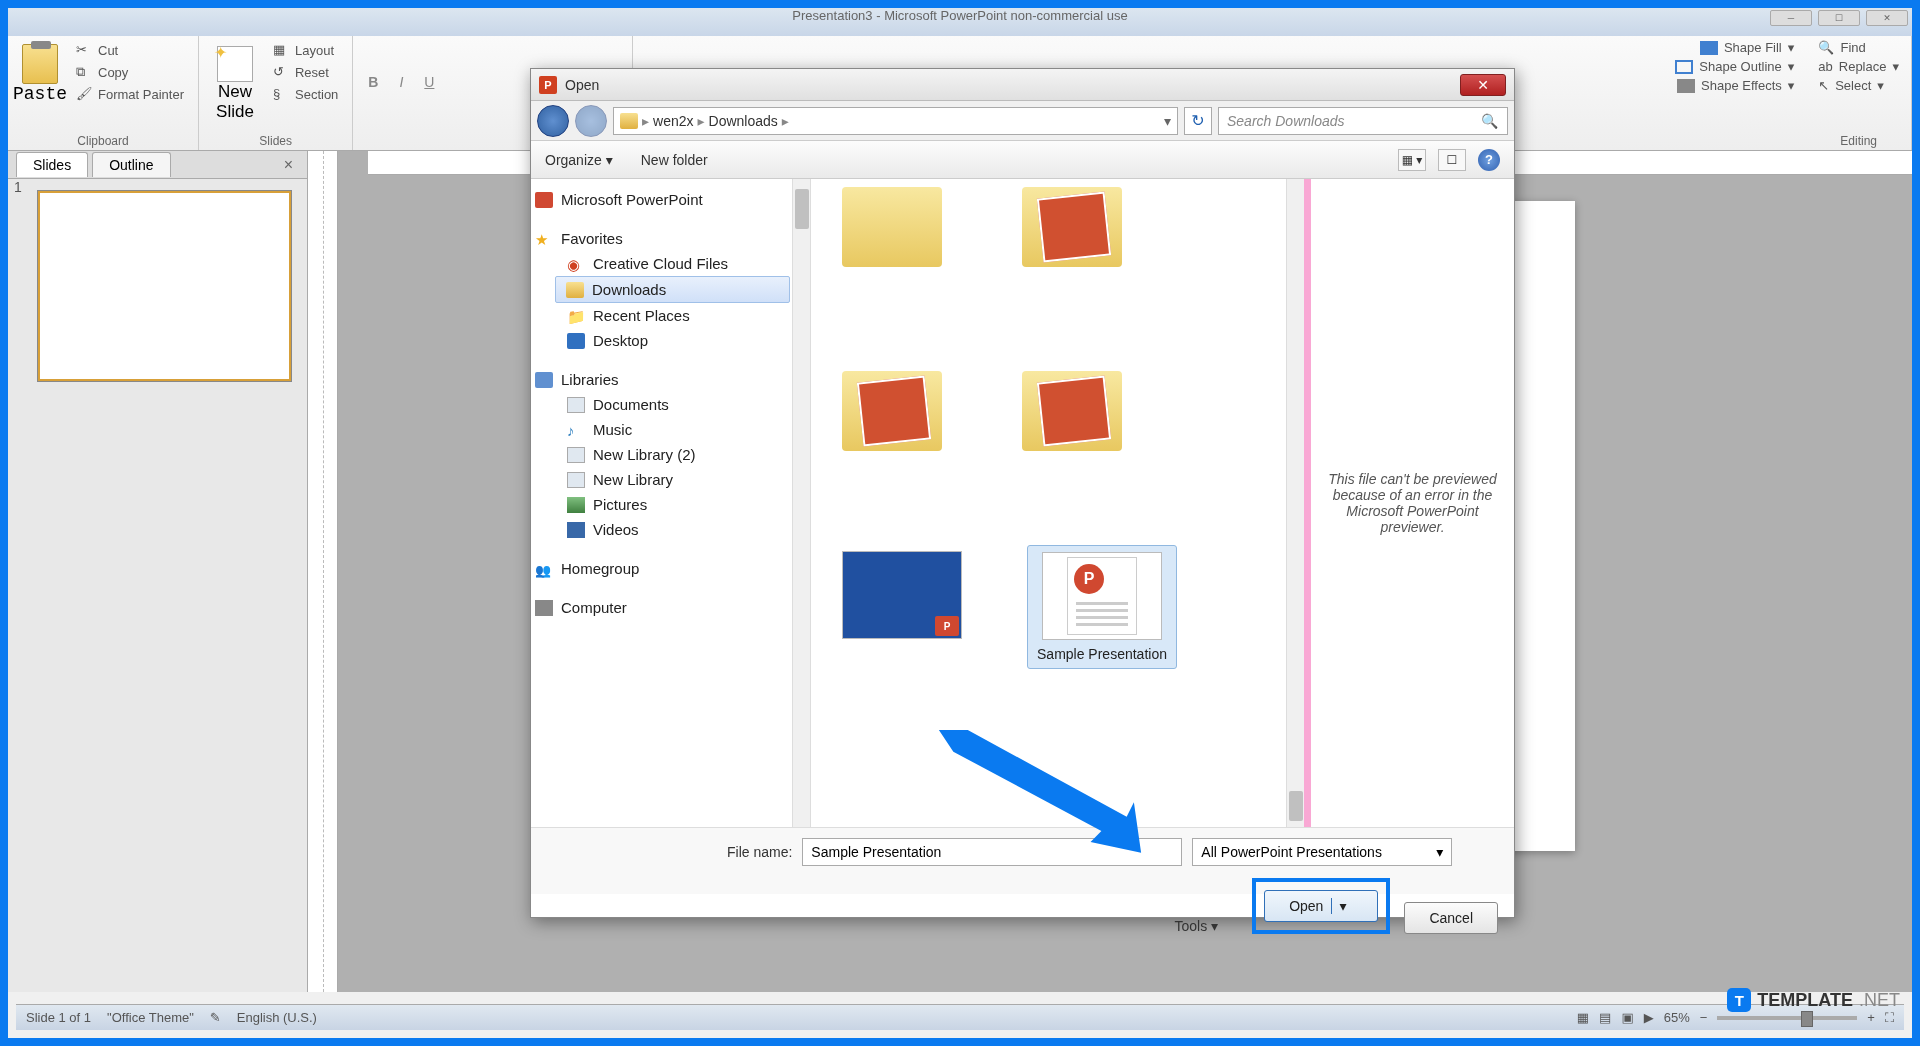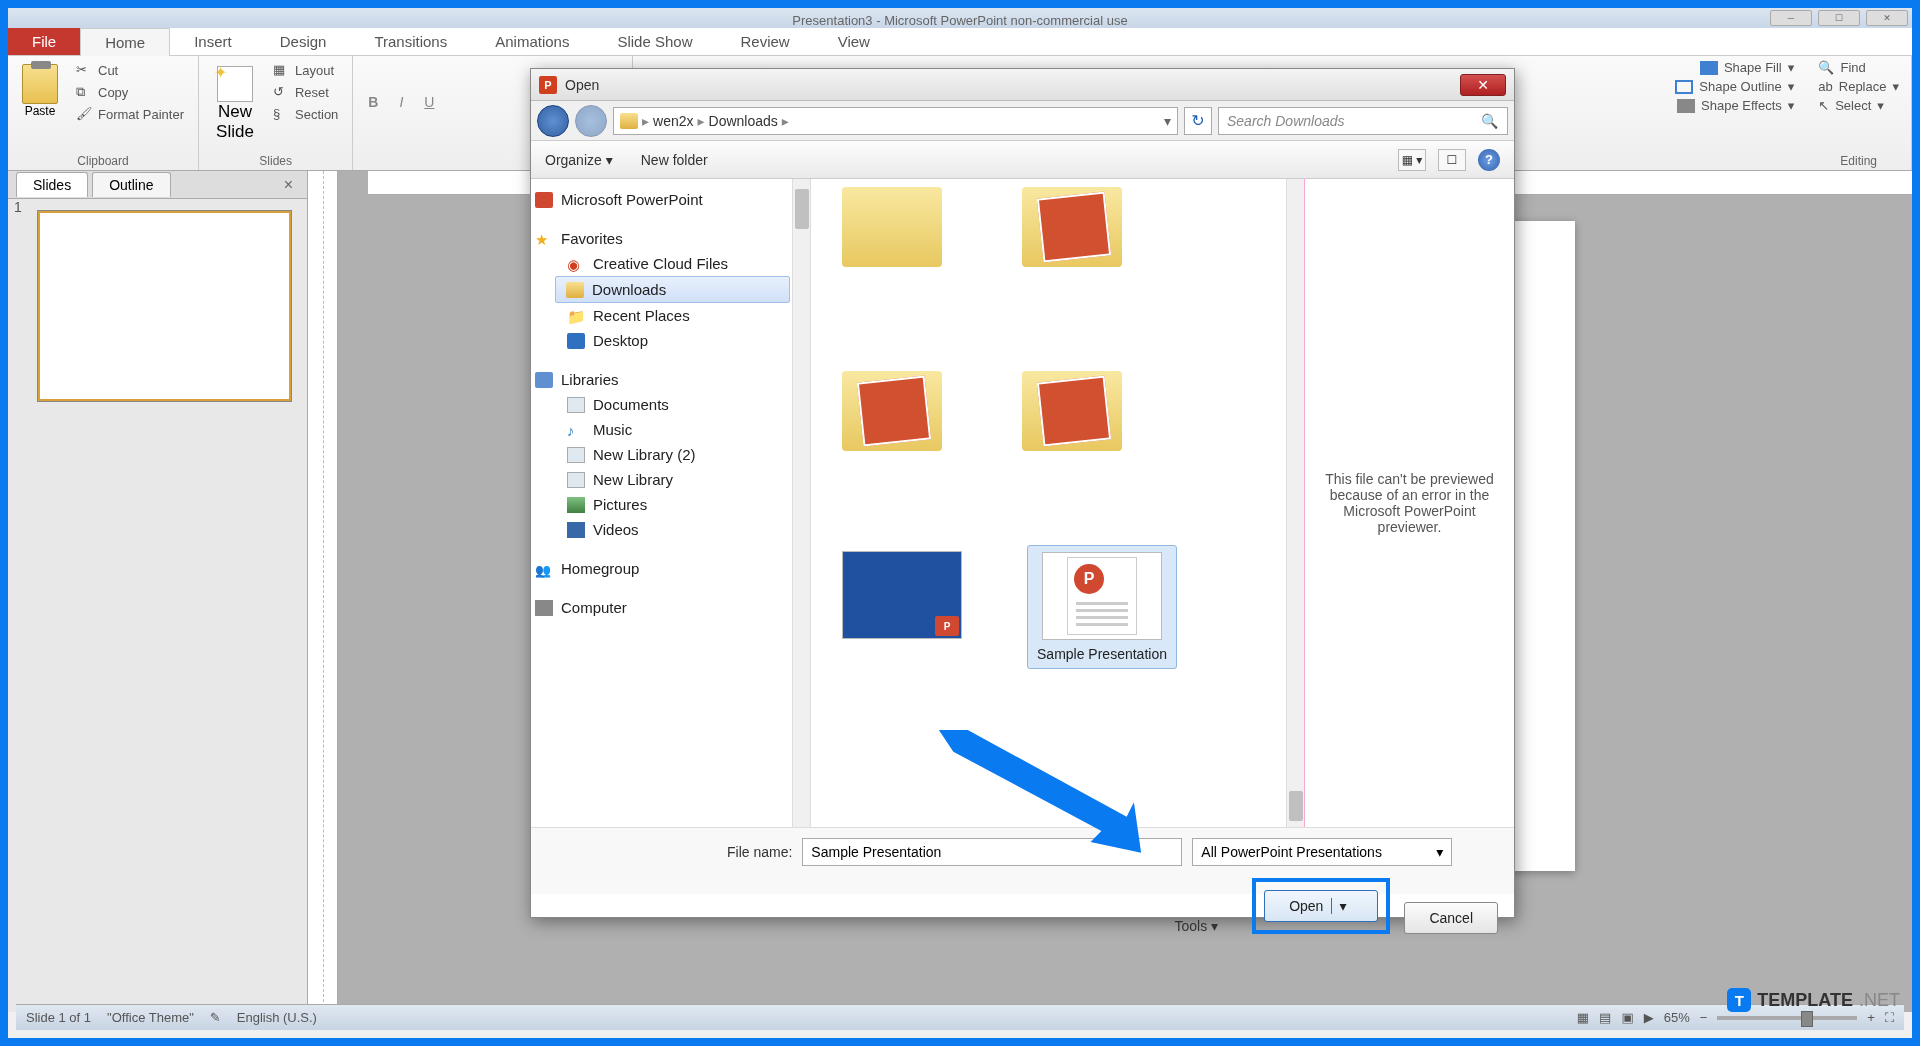--- a/index.html
+++ b/index.html
@@ -1,21 +1,21 @@
 <!DOCTYPE html>
 <html><head>
 <meta charset="utf-8">
 <style>
 * { box-sizing: border-box; margin: 0; padding: 0; font-family: 'Segoe UI', Tahoma, sans-serif; }
 body { background: #0a7af0; width: 1920px; height: 1046px; overflow: hidden; position: relative; }
 .outer-border { position: absolute; top: 0; left: 0; right: 0; bottom: 0; border: 8px solid #0a7af0; }
 .app-window { position: absolute; top: 8px; left: 8px; right: 8px; bottom: 8px; background: #f0f0f0; }
 
 
-.title-bar { height: 20px; background: linear-gradient(#dce6f0, #c8d6e8); display: flex; align-items: flex-end; justify-content: center; font-size: 13px; color: #666; }
+.title-bar { height: 28px; background: linear-gradient(#dce6f0, #c8d6e8); display: flex; align-items: flex-start; justify-content: center; font-size: 13px; color: #666; }
 .window-controls { position: absolute; right: 4px; top: 2px; display: flex; gap: 6px; }
 .window-btn { width: 42px; height: 16px; background: #ddd; border: 1px solid #aaa; border-radius: 2px; font-size: 9px; display: flex; align-items: center; justify-content: center; }
 
 
 .ribbon-tabs { height: 28px; background: #fff; border-bottom: 1px solid #ccc; display: flex; align-items: stretch; }
 .ribbon-tab { padding: 0 24px; font-size: 15px; color: #555; display: flex; align-items: center; cursor: pointer; }
 .ribbon-tab.file { background: #c53830; color: #fff; font-weight: 400; }
 .ribbon-tab.active { background: #f5f5f5; border: 1px solid #ccc; border-bottom: none; margin-bottom: -1px; }
 
 
@@ -121,21 +121,21 @@
 .file-item-pp { width: 150px; display: flex; flex-direction: column; align-items: center; padding: 6px; }
 .file-item-pp.selected { background: #d8e8f8; border: 1px solid #90b8e0; border-radius: 3px; }
 .pp-thumb { width: 120px; height: 88px; background: #fff; border: 1px solid #bbb; position: relative; margin-bottom: 6px; display: flex; align-items: center; justify-content: center; }
 .pp-thumb.module { background: #2050a0; }
 .pp-thumb .pp-badge { position: absolute; bottom: 2px; right: 2px; width: 24px; height: 20px; background: #d04830; border-radius: 2px; color: #fff; font-size: 10px; font-weight: bold; display: flex; align-items: center; justify-content: center; }
 .pp-doc-icon { width: 70px; height: 78px; background: #fff; border: 1px solid #ccc; position: relative; }
 .pp-doc-icon::before { content: 'P'; position: absolute; top: 6px; left: 6px; width: 30px; height: 30px; background: #d04830; border-radius: 50%; color: #fff; font-weight: bold; display: flex; align-items: center; justify-content: center; font-size: 16px; }
 .pp-doc-icon::after { content: ''; position: absolute; top: 44px; left: 8px; right: 8px; height: 3px; background: #ccc; box-shadow: 0 7px 0 #ccc, 0 14px 0 #ccc, 0 21px 0 #ccc; }
 .file-label { font-size: 14px; color: #222; text-align: center; }
 
-.preview-pane { width: 210px; border-left: 1px solid #f9a8d4; padding: 10px; display: flex; align-items: center; justify-content: center; font-size: 14px; color: #555; text-align: center; }
+.preview-pane { width: 210px; border-left: 7px solid #f9a8d4; padding: 10px; display: flex; align-items: center; justify-content: center; font-size: 14px; color: #555; text-align: center; font-style: italic; }
 
 .dialog-footer { height: 67px; border-top: 1px solid #ddd; padding: 10px 16px; background: #f8f8f8; }
 .filename-row { display: flex; align-items: center; gap: 10px; margin-bottom: 12px; }
 .filename-label { font-size: 14px; color: #333; margin-left: 180px; }
 .filename-input { width: 380px; height: 28px; border: 1px solid #aaa; padding: 0 8px; font-size: 14px; background: #fff; }
 .filetype-select { width: 260px; height: 28px; border: 1px solid #aaa; padding: 0 8px; font-size: 14px; background: #fff; display: flex; align-items: center; }
 .filetype-select .dd { margin-left: auto; }
 .button-row { display: flex; align-items: flex-end; gap: 14px; justify-content: flex-end; }
 .tools-label { font-size: 14px; color: #333; margin-right: 20px; }
 .dlg-btn { height: 32px; padding: 0 24px; border: 1px solid #888; background: linear-gradient(#fcfcfc, #e4e4e4); font-size: 14px; color: #222; border-radius: 3px; display: flex; align-items: center; gap: 8px; }
@@ -159,37 +159,26 @@
 
   <div class="title-bar">
     <span>Presentation3 - Microsoft PowerPoint non-commercial use</span>
     <div class="window-controls">
       <div class="window-btn">─</div>
       <div class="window-btn">☐</div>
       <div class="window-btn">✕</div>
     </div>
   </div>
 
-  <div class="ribbon-tabs">
-    <div class="ribbon-tab file">File</div>
-    <div class="ribbon-tab active">Home</div>
-    <div class="ribbon-tab">Insert</div>
-    <div class="ribbon-tab">Design</div>
-    <div class="ribbon-tab">Transitions</div>
-    <div class="ribbon-tab">Animations</div>
-    <div class="ribbon-tab">Slide Show</div>
-    <div class="ribbon-tab">Review</div>
-    <div class="ribbon-tab">View</div>
-  </div>
 
   <div class="ribbon-body">
     <div class="ribbon-group" style="flex-direction:row;">
       <div class="paste-btn">
         <div class="paste-icon"></div>
-        <span style="font-size:12px;">Paste</span>
+        <span style="font-size:18px;font-family:Liberation Mono, monospace;">Paste</span>
       </div>
       <div class="clipboard-btns">
         <div class="clip-item">
             <span class="clip-icon">✂</span>
             <span>Cut</span>
           </div>
         <div class="clip-item">
             <span class="clip-icon">⧉</span>
             <span>Copy</span>
           </div>

